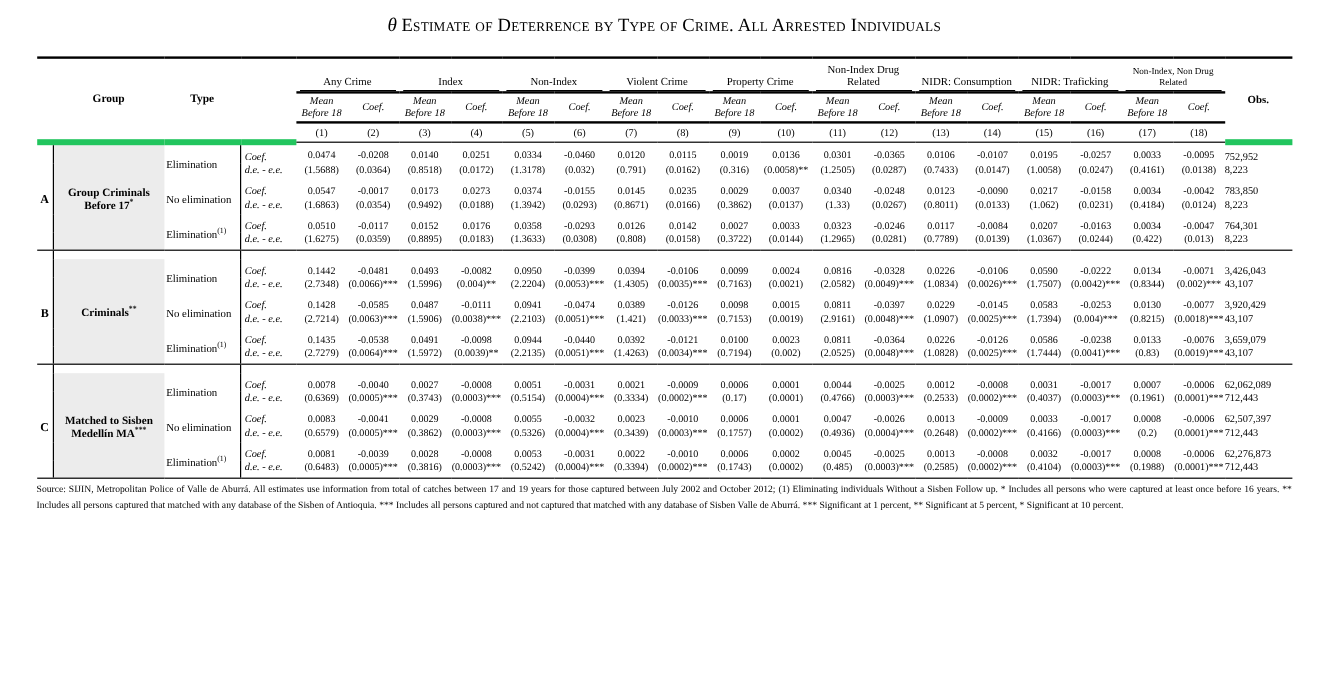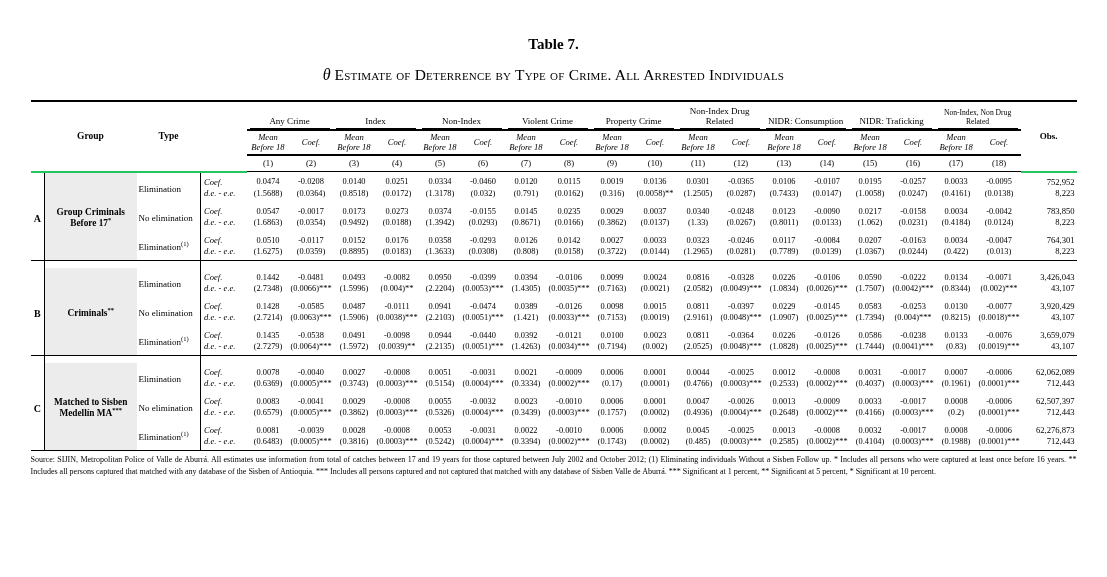--- a/index.html
+++ b/index.html
@@ -6,52 +6,51 @@
   .page{position:relative;width:1107px;height:577px;background:#fff;overflow:hidden;
         font-family:"Liberation Serif","DejaVu Serif",serif;color:#000;}
   .title{ text-align:center;font-weight:bold;font-size:15px;padding-top:36px;}
   .subtitle{text-align:center;font-size:15.5px;margin-top:13px;}
   .subtitle .theta{font-style:italic;font-size:16px;}
   .subtitle .sc{font-variant:small-caps;letter-spacing:.2px;}
   .twrap{width:1046px;margin:16px auto 0;}
   table{border-collapse:collapse;table-layout:fixed;width:1046px;}
   th,td{margin:0;padding:0;vertical-align:middle;font-weight:normal;}
   thead th{border-top:2.5px solid #000;}
-  thead th.rs{border-bottom:2px solid #22c55e;text-align:center;}
+  thead th.rs{border-bottom:5px solid #22c55e;text-align:center;}
   th.ghead{font-weight:bold;font-size:9.5px;text-align:center;}
   th.obshead{font-weight:bold;font-size:9px;text-align:center;}
   th.cath{vertical-align:bottom;padding:3px 0 0;}
   th.cath .cat{margin:0 3px;border-bottom:1px solid #000;font-weight:normal;font-size:9px;
                line-height:10px;text-align:center;min-height:21px;display:flex;
                align-items:flex-end;justify-content:center;padding-bottom:2px;}
   th.cath .cat.small{font-size:7.6px;line-height:8.5px;}
   th.sub{font-style:italic;font-size:8.6px;line-height:9.5px;text-align:center;
          vertical-align:middle;padding:2px 0;}
   th.cnum{font-size:8.6px;text-align:center;border-bottom:1px solid #000;padding:2px 0 3px;}
   td.letter{font-weight:bold;font-size:10px;text-align:center;vertical-align:middle;}
   td.gname{background:#ececec;border-left:1px solid #000;font-weight:bold;font-size:9.3px;
            line-height:12px;text-align:center;vertical-align:middle;padding:0 3px;}
   td.type{font-size:9px;line-height:10.5px;vertical-align:middle;padding:0 2px;}
   td.stat{border-left:1px solid #000;font-style:italic;font-size:8.6px;text-align:left;
           padding-left:3px;white-space:nowrap;}
   td.num{font-size:8.4px;text-align:center;white-space:nowrap;}
-  td.obs{font-size:8.6px;text-align:right;padding-right:2px;white-space:nowrap;}
+  td.obs{font-size:8.6px;text-align:left;padding-right:2px;white-space:nowrap;}
   tr.lineA td{padding-top:4px;line-height:11px;}
   tr.lineB td{padding-bottom:3px;line-height:11px;}
   .bedge{border-bottom:1.5px solid #000;}
   tr.spacer td{height:7px;padding:0;line-height:0;}
   tr.spacer td.vl{border-left:1px solid #000;}
   sup{font-size:6.5px;line-height:0;}
   .footnote{width:1046px;margin:3px auto 0;font-size:8px;line-height:1.6;text-align:justify;}
 </style>
 </head>
 <body>
 
 <div class="page">
-  <div class="title">Table 7.</div>
   <div class="subtitle">
     <span class="theta">θ</span>
     <span class="sc">Estimate of Deterrence by Type of Crime. All Arrested Individuals</span>
   </div>
   <div class="twrap">
     <table id="results-table">
         <colgroup>
           <col style="width: 14px;">
           <col style="width: 92px;">
           <col style="width: 64px;">

